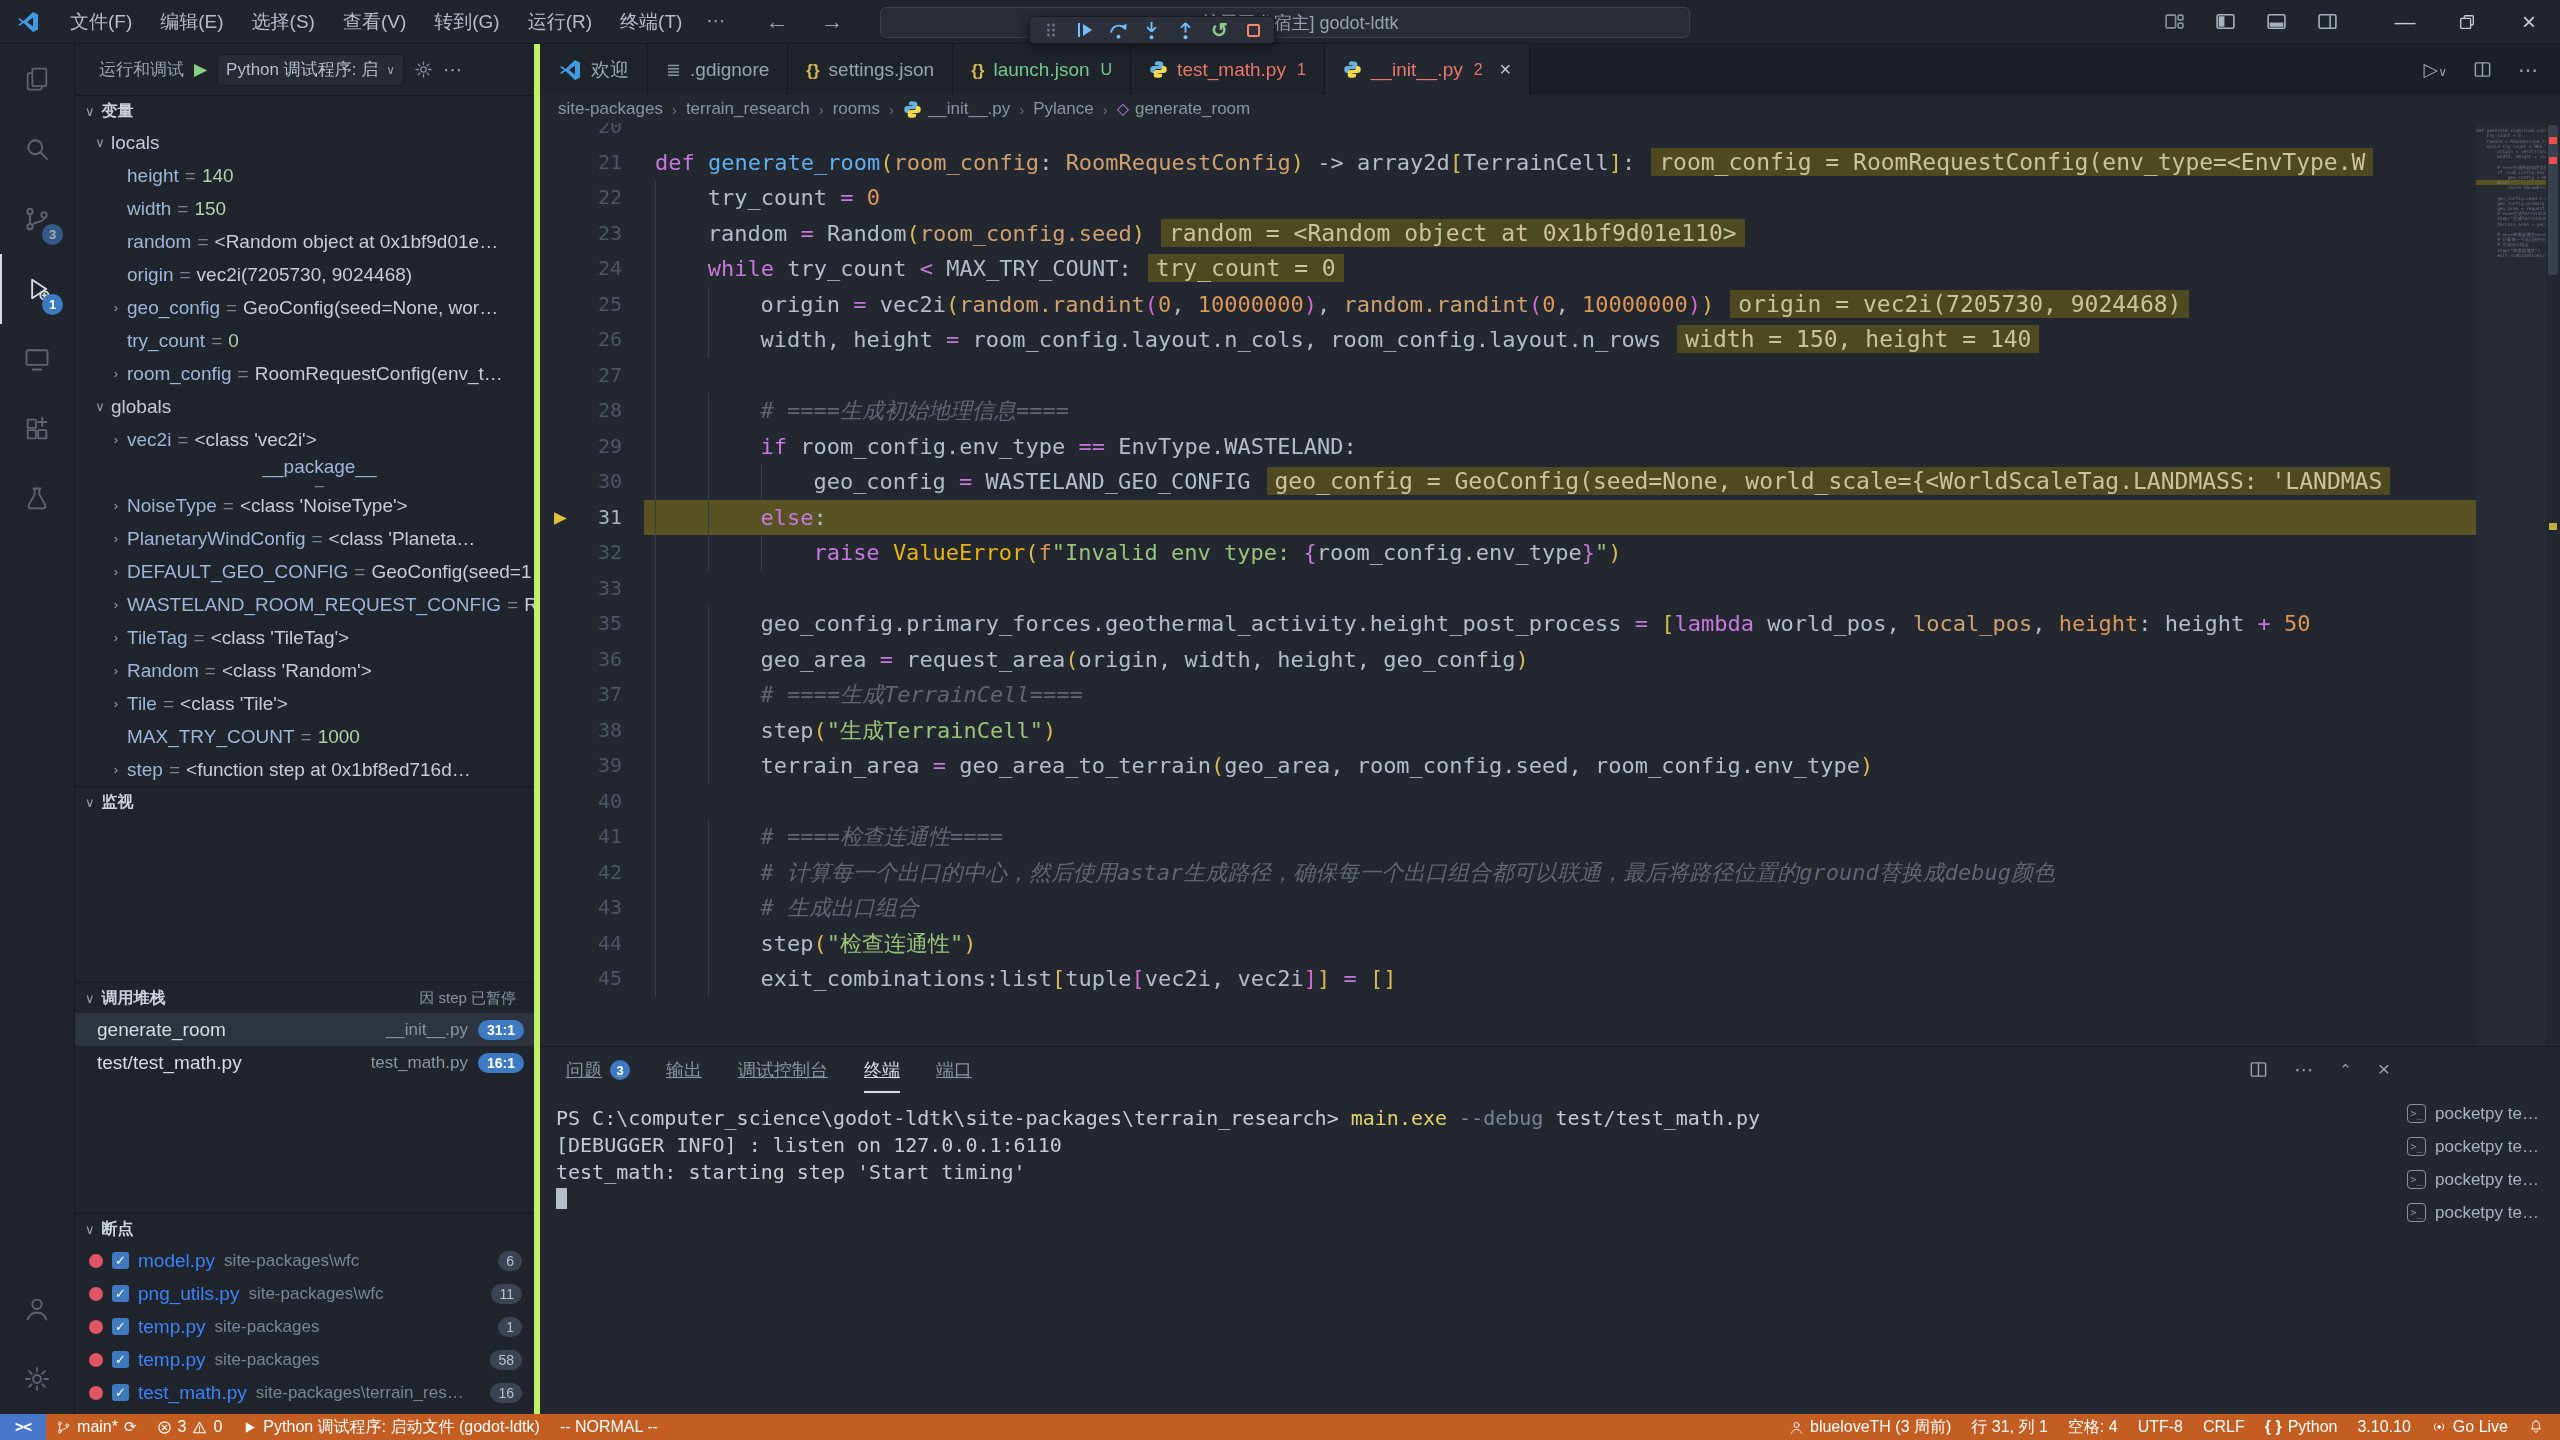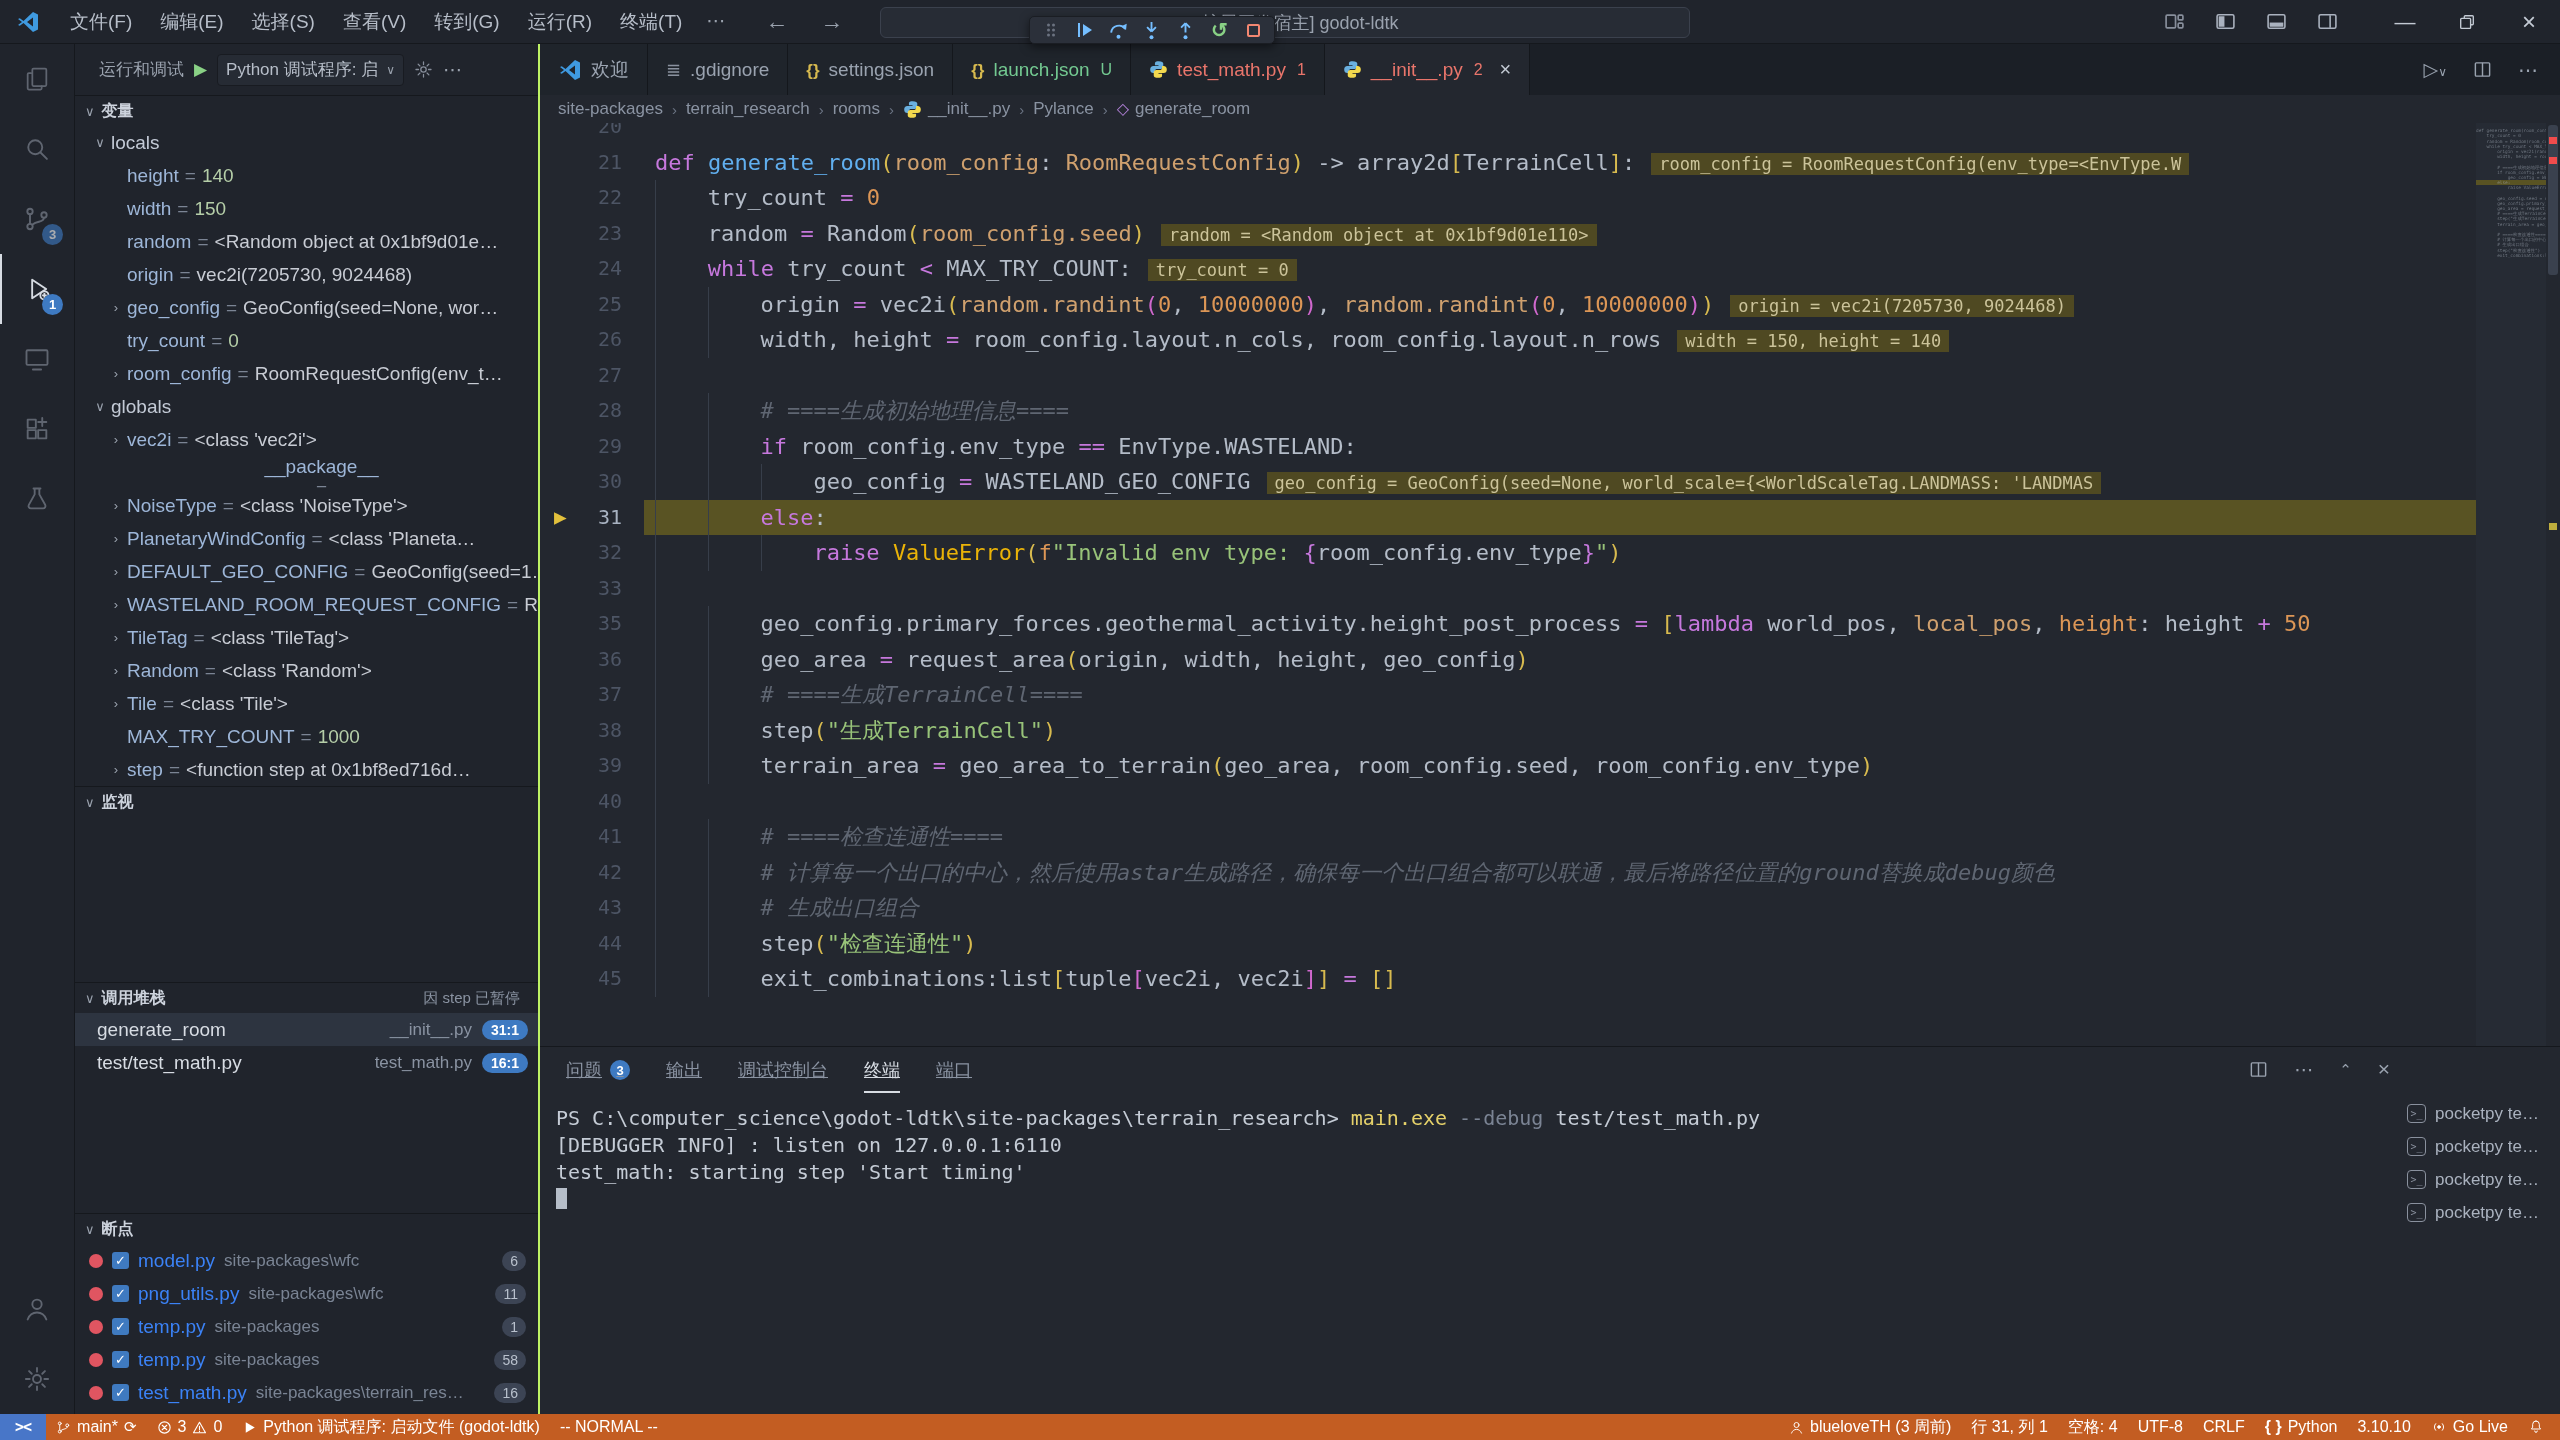--- a/index.html
+++ b/index.html
@@ -38,21 +38,21 @@
     flex-direction:column;align-items:center}
   .act-item{width:74px;height:70px;display:flex;align-items:center;justify-content:center;
     position:relative;opacity:.62}
   .act-item.active{opacity:1;border-left:2px solid #d7dce3}
   .act-badge{position:absolute;right:11px;bottom:9px;min-width:21px;height:21px;border-radius:11px;
     background:#3e7ac2;color:#fff;font-size:13px;font-weight:700;display:flex;align-items:center;
     justify-content:center;padding:0 5px;opacity:1}
   .act-spacer{flex:1}
 
   
-  .sidebar{width:465px;background:#20242c;border-right:2px solid #bef264;display:flex;
+  .sidebar{width:465px;background:#20242c;border-right:6px solid #bef264;display:flex;
     flex-direction:column;font-size:19px;overflow:hidden}
   .sb-header{height:51px;flex:none;display:flex;align-items:center;padding:0 12px 0 24px;
     color:#9aa2ae;font-size:17px;gap:10px;white-space:nowrap}
   .sb-select{display:flex;align-items:center;gap:8px;background:#262b34;border:1px solid #181b21;
     border-radius:4px;height:32px;padding:0 8px;color:#b7bec9;max-width:215px;overflow:hidden}
   .sb-select span{white-space:nowrap;overflow:hidden}
   .sb-hicon{color:#9aa2ae;font-size:19px}
   .sec-header{height:31px;flex:none;display:flex;align-items:center;gap:7px;padding:0 10px;
     font-size:16px;font-weight:700;color:#cdd3dd;border-top:1px solid #15181d;background:#20242c;white-space:nowrap}
   .sec-header .chev{font-size:13px;color:#9aa2ae;font-weight:400}
@@ -109,21 +109,21 @@
     font-family:"DejaVu Sans Mono",monospace;font-size:22px}
   .cl .ln{position:absolute;left:0;width:82px;text-align:right;color:#4d5565;font-size:20px}
   .cl.cur .ln{color:#a8b2c1}
   .cl .arrow{position:absolute;left:14px;top:0;color:#e2c03c;font-size:21px}
   .cl .txt{position:absolute;left:115px;right:0;z-index:1}
   .cl.cur .band{position:absolute;left:104px;right:0;top:0;bottom:0;background:#595323;z-index:0}
   .iguide{display:inline-block;width:52.8px;border-left:1px solid #373e4a;height:35.5px;vertical-align:top}
   .sg-k{color:#c678dd}.sg-fn{color:#61afef}.sg-v{color:#b4bcc8}.sg-tan{color:#cfa06e}
   .sg-num{color:#dc9656}.sg-p1{color:#d7ba4f}.sg-p2{color:#d068ce}.sg-op{color:#c678dd}
   .sg-str{color:#98c379}.sg-cm{color:#5f6672;font-style:italic}.sg-cy{color:#eab308}
-  .sg-hint{background:#4f4922;color:#cbc39a;margin-left:16px;padding:1px 8px;font-size:17px}
+  .sg-hint{background:#4f4922;color:#cbc39a;margin-left:16px;padding:1px 8px;font-size:23px}
 
   
   .minimap{position:absolute;top:0;right:14px;width:70px;bottom:0;background:#262b34;z-index:3;overflow:hidden}
   .mm-row{height:5.2px;line-height:5.2px;white-space:pre;font-family:"DejaVu Sans Mono",monospace;
     font-size:4.4px;color:rgba(170,178,190,.55);overflow:hidden}
   .mm-row.cur{background:#595323}
   .ruler{position:absolute;top:0;right:0;width:14px;bottom:0;background:#23272f;z-index:3}
   .ruler .thumb{position:absolute;left:2px;right:2px;top:2px;height:150px;background:#3a414e;border-radius:3px}
   .rmark{position:absolute;left:3px;right:3px;height:7px}
 

